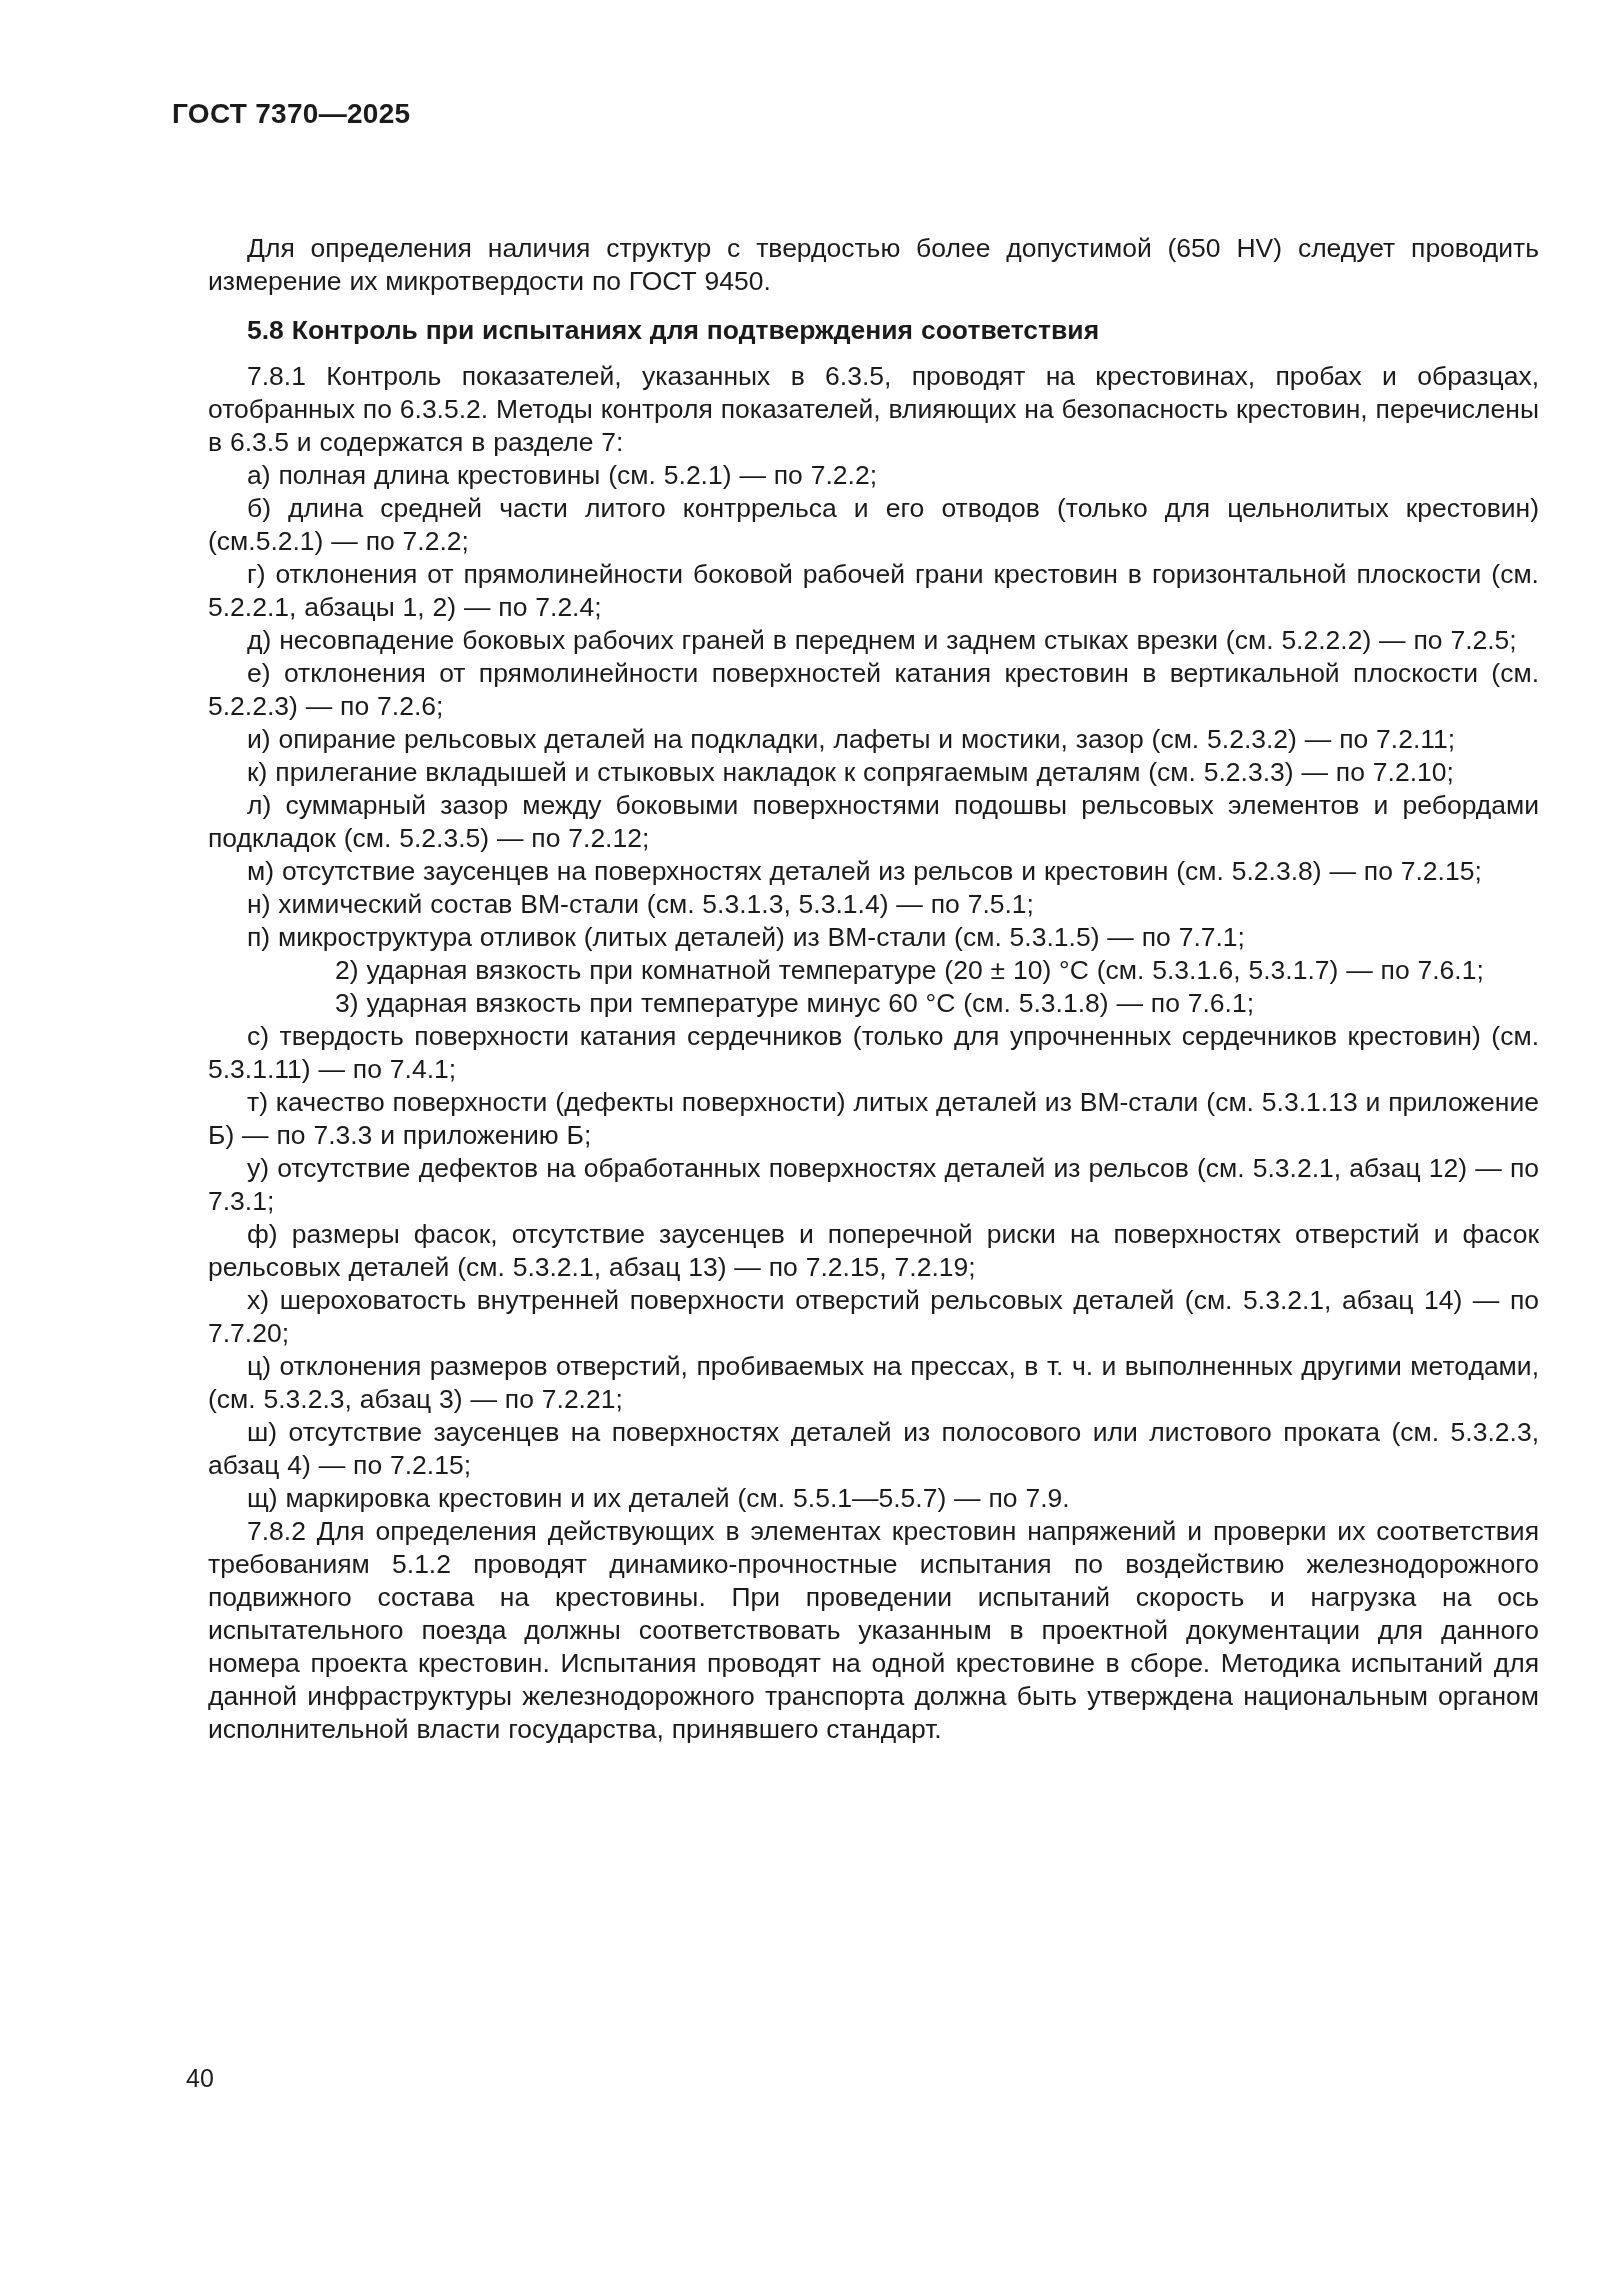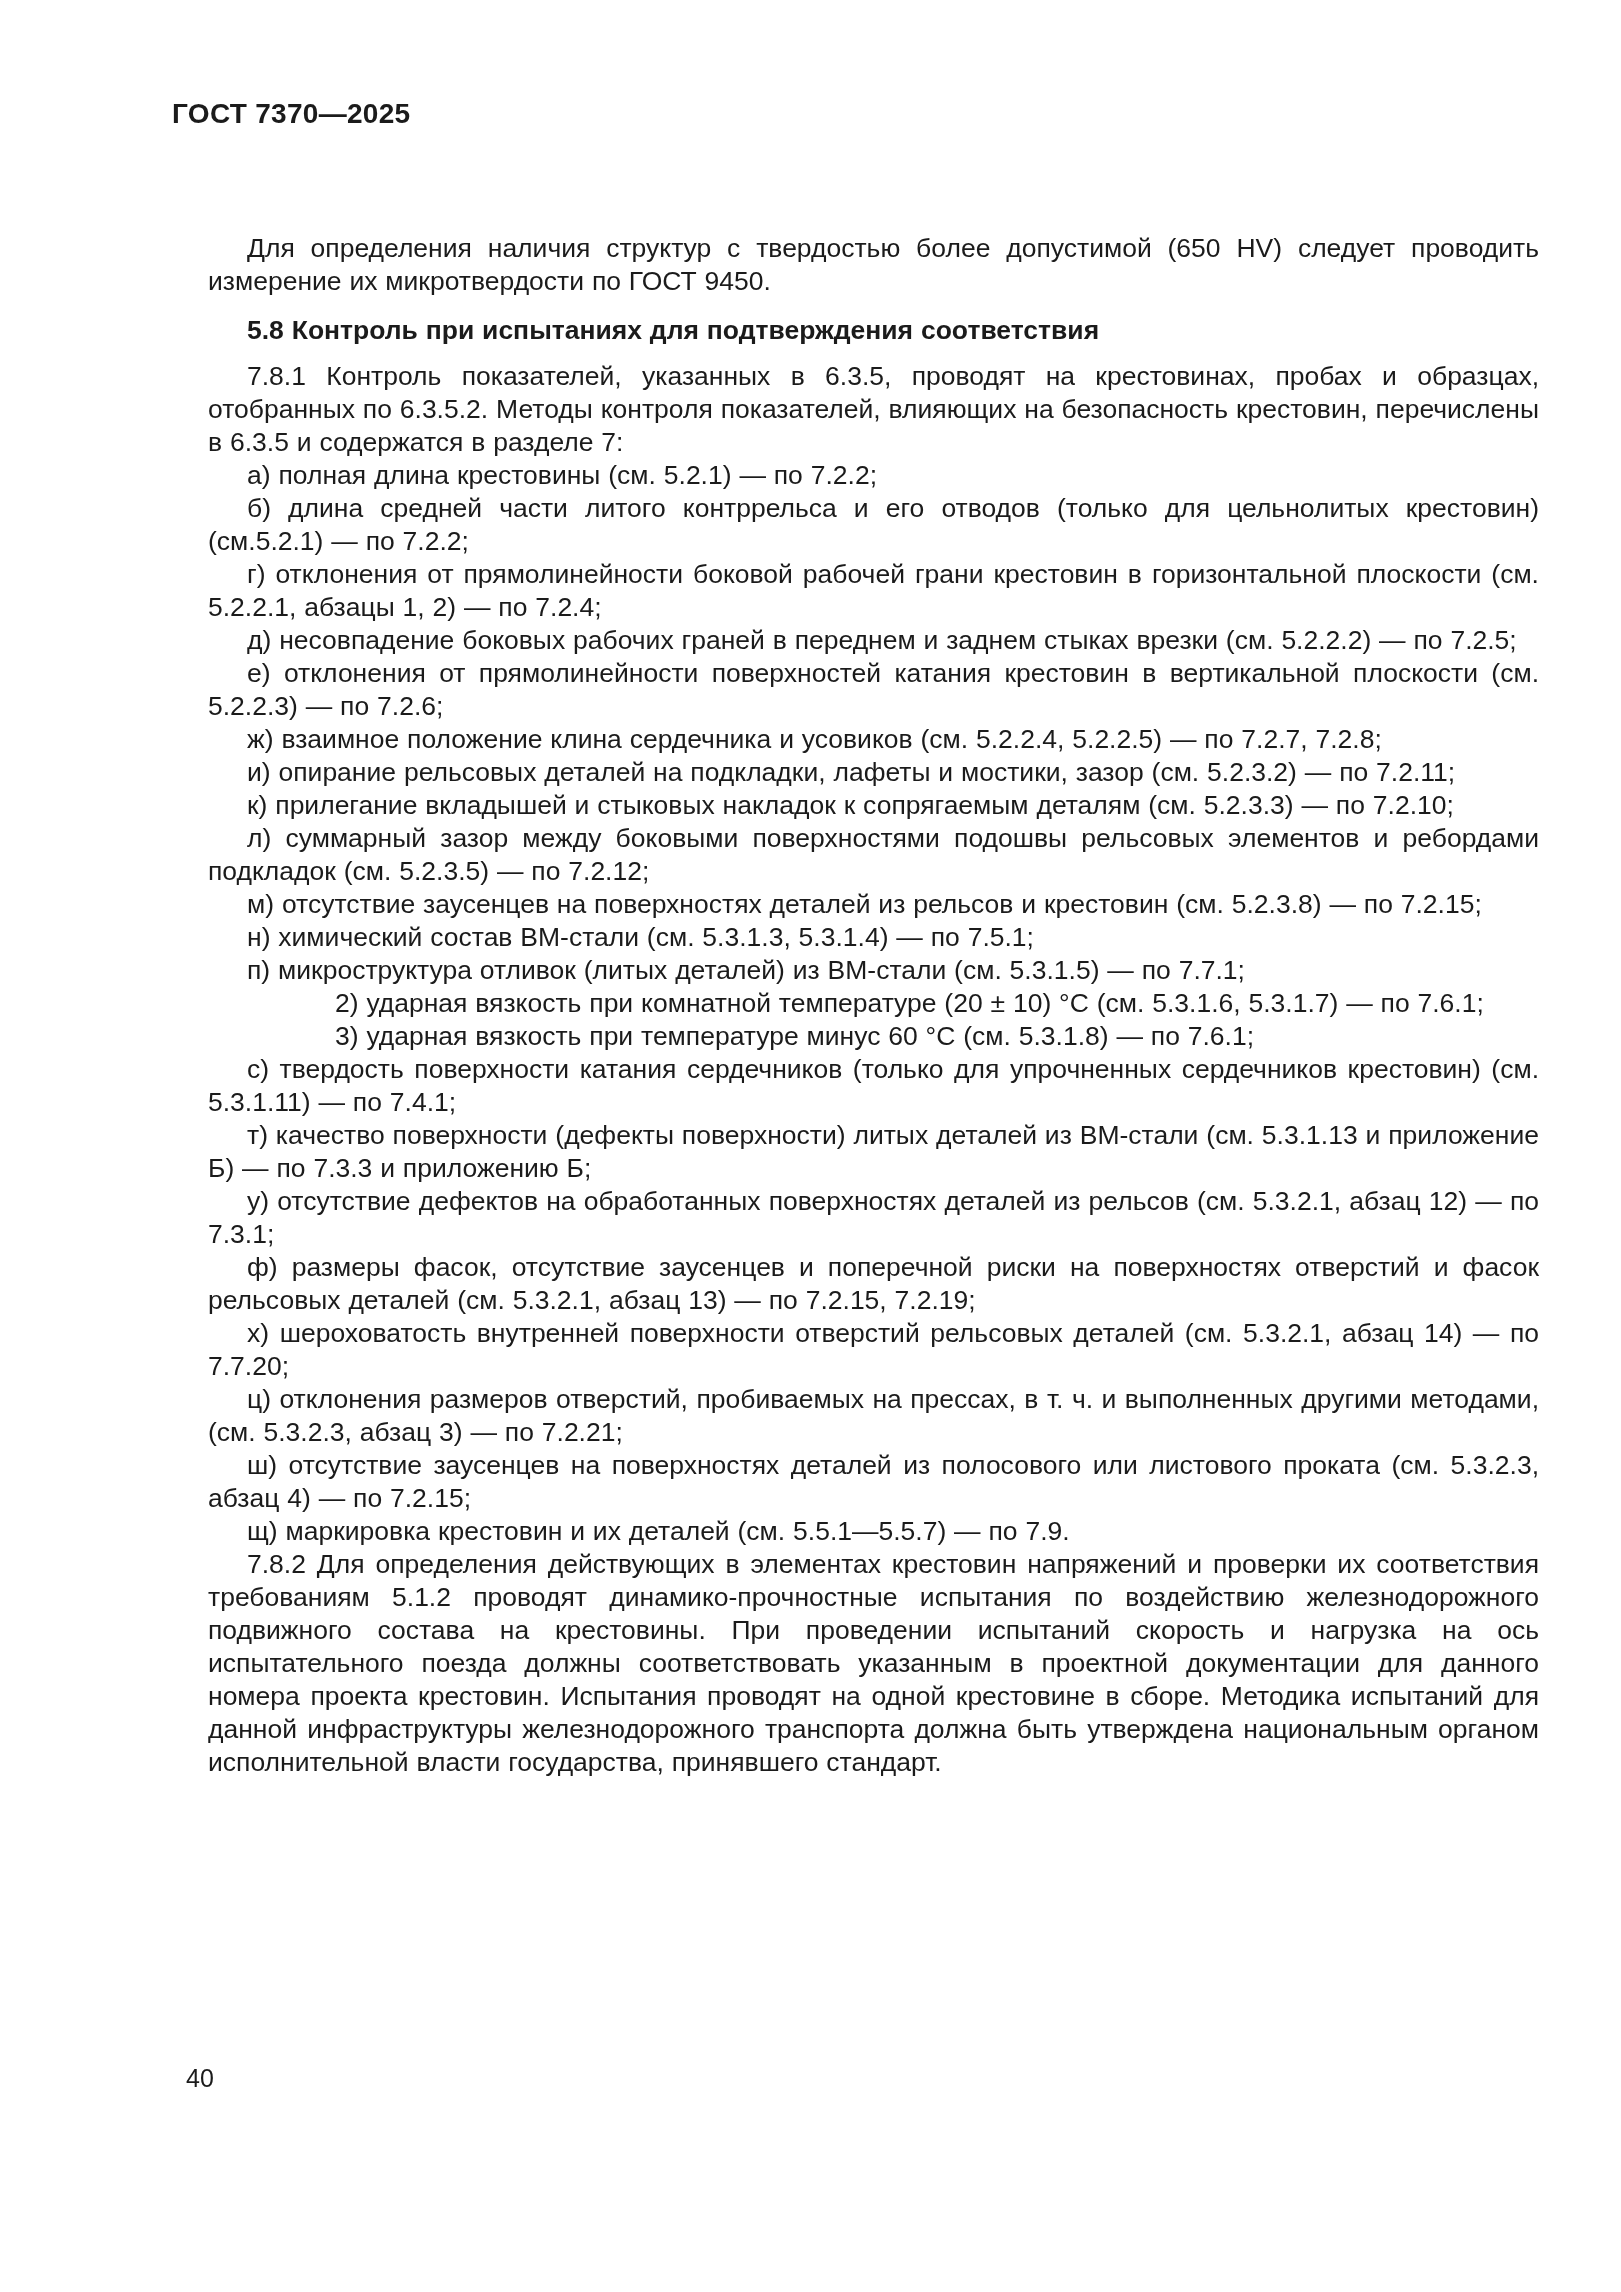--- a/index.html
+++ b/index.html
@@ -67,21 +67,20 @@
 
   <div class="doc-body">
       <p class="block p">Для определения наличия структур с твердостью более допустимой (650 HV) следует проводить измерение их микротвердости по ГОСТ 9450.</p>
       <p class="block h">5.8 Контроль при испытаниях для подтверждения соответствия</p>
       <p class="block p">7.8.1 Контроль показателей, указанных в 6.3.5, проводят на крестовинах, пробах и образцах, отобранных по 6.3.5.2. Методы контроля показателей, влияющих на безопасность крестовин, перечислены в 6.3.5 и содержатся в разделе 7:</p>
       <p class="block p">а) полная длина крестовины (см. 5.2.1) — по 7.2.2;</p>
       <p class="block p">б) длина средней части литого контррельса и его отводов (только для цельнолитых крестовин) (см.5.2.1) — по 7.2.2;</p>
       <p class="block p">г) отклонения от прямолинейности боковой рабочей грани крестовин в горизонтальной плоскости (см. 5.2.2.1, абзацы 1, 2) — по 7.2.4;</p>
       <p class="block p">д) несовпадение боковых рабочих граней в переднем и заднем стыках врезки (см. 5.2.2.2) — по 7.2.5;</p>
       <p class="block p">е) отклонения от прямолинейности поверхностей катания крестовин в вертикальной плоскости (см. 5.2.2.3) — по 7.2.6;</p>
-      <p class="block p">ж) взаимное положение клина сердечника и усовиков (см. 5.2.2.4, 5.2.2.5) — по 7.2.7, 7.2.8;</p>
       <p class="block p">и) опирание рельсовых деталей на подкладки, лафеты и мостики, зазор (см. 5.2.3.2) — по 7.2.11;</p>
       <p class="block p">к) прилегание вкладышей и стыковых накладок к сопрягаемым деталям (см. 5.2.3.3) — по 7.2.10;</p>
       <p class="block p">л) суммарный зазор между боковыми поверхностями подошвы рельсовых элементов и ребордами подкладок (см. 5.2.3.5) — по 7.2.12;</p>
       <p class="block p">м) отсутствие заусенцев на поверхностях деталей из рельсов и крестовин (см. 5.2.3.8) — по 7.2.15;</p>
       <p class="block p">н) химический состав ВМ-стали (см. 5.3.1.3, 5.3.1.4) — по 7.5.1;</p>
       <p class="block p">п) микроструктура отливок (литых деталей) из ВМ-стали (см. 5.3.1.5) — по 7.7.1;</p>
       <p class="block sub">2) ударная вязкость при комнатной температуре (20 ± 10) °С (см. 5.3.1.6, 5.3.1.7) — по 7.6.1;</p>
       <p class="block sub">3) ударная вязкость при температуре минус 60 °С (см. 5.3.1.8) — по 7.6.1;</p>
       <p class="block p">с) твердость поверхности катания сердечников (только для упрочненных сердечников крестовин) (см. 5.3.1.11) — по 7.4.1;</p>
       <p class="block p">т) качество поверхности (дефекты поверхности) литых деталей из ВМ-стали (см. 5.3.1.13 и приложение Б) — по 7.3.3 и приложению Б;</p>

